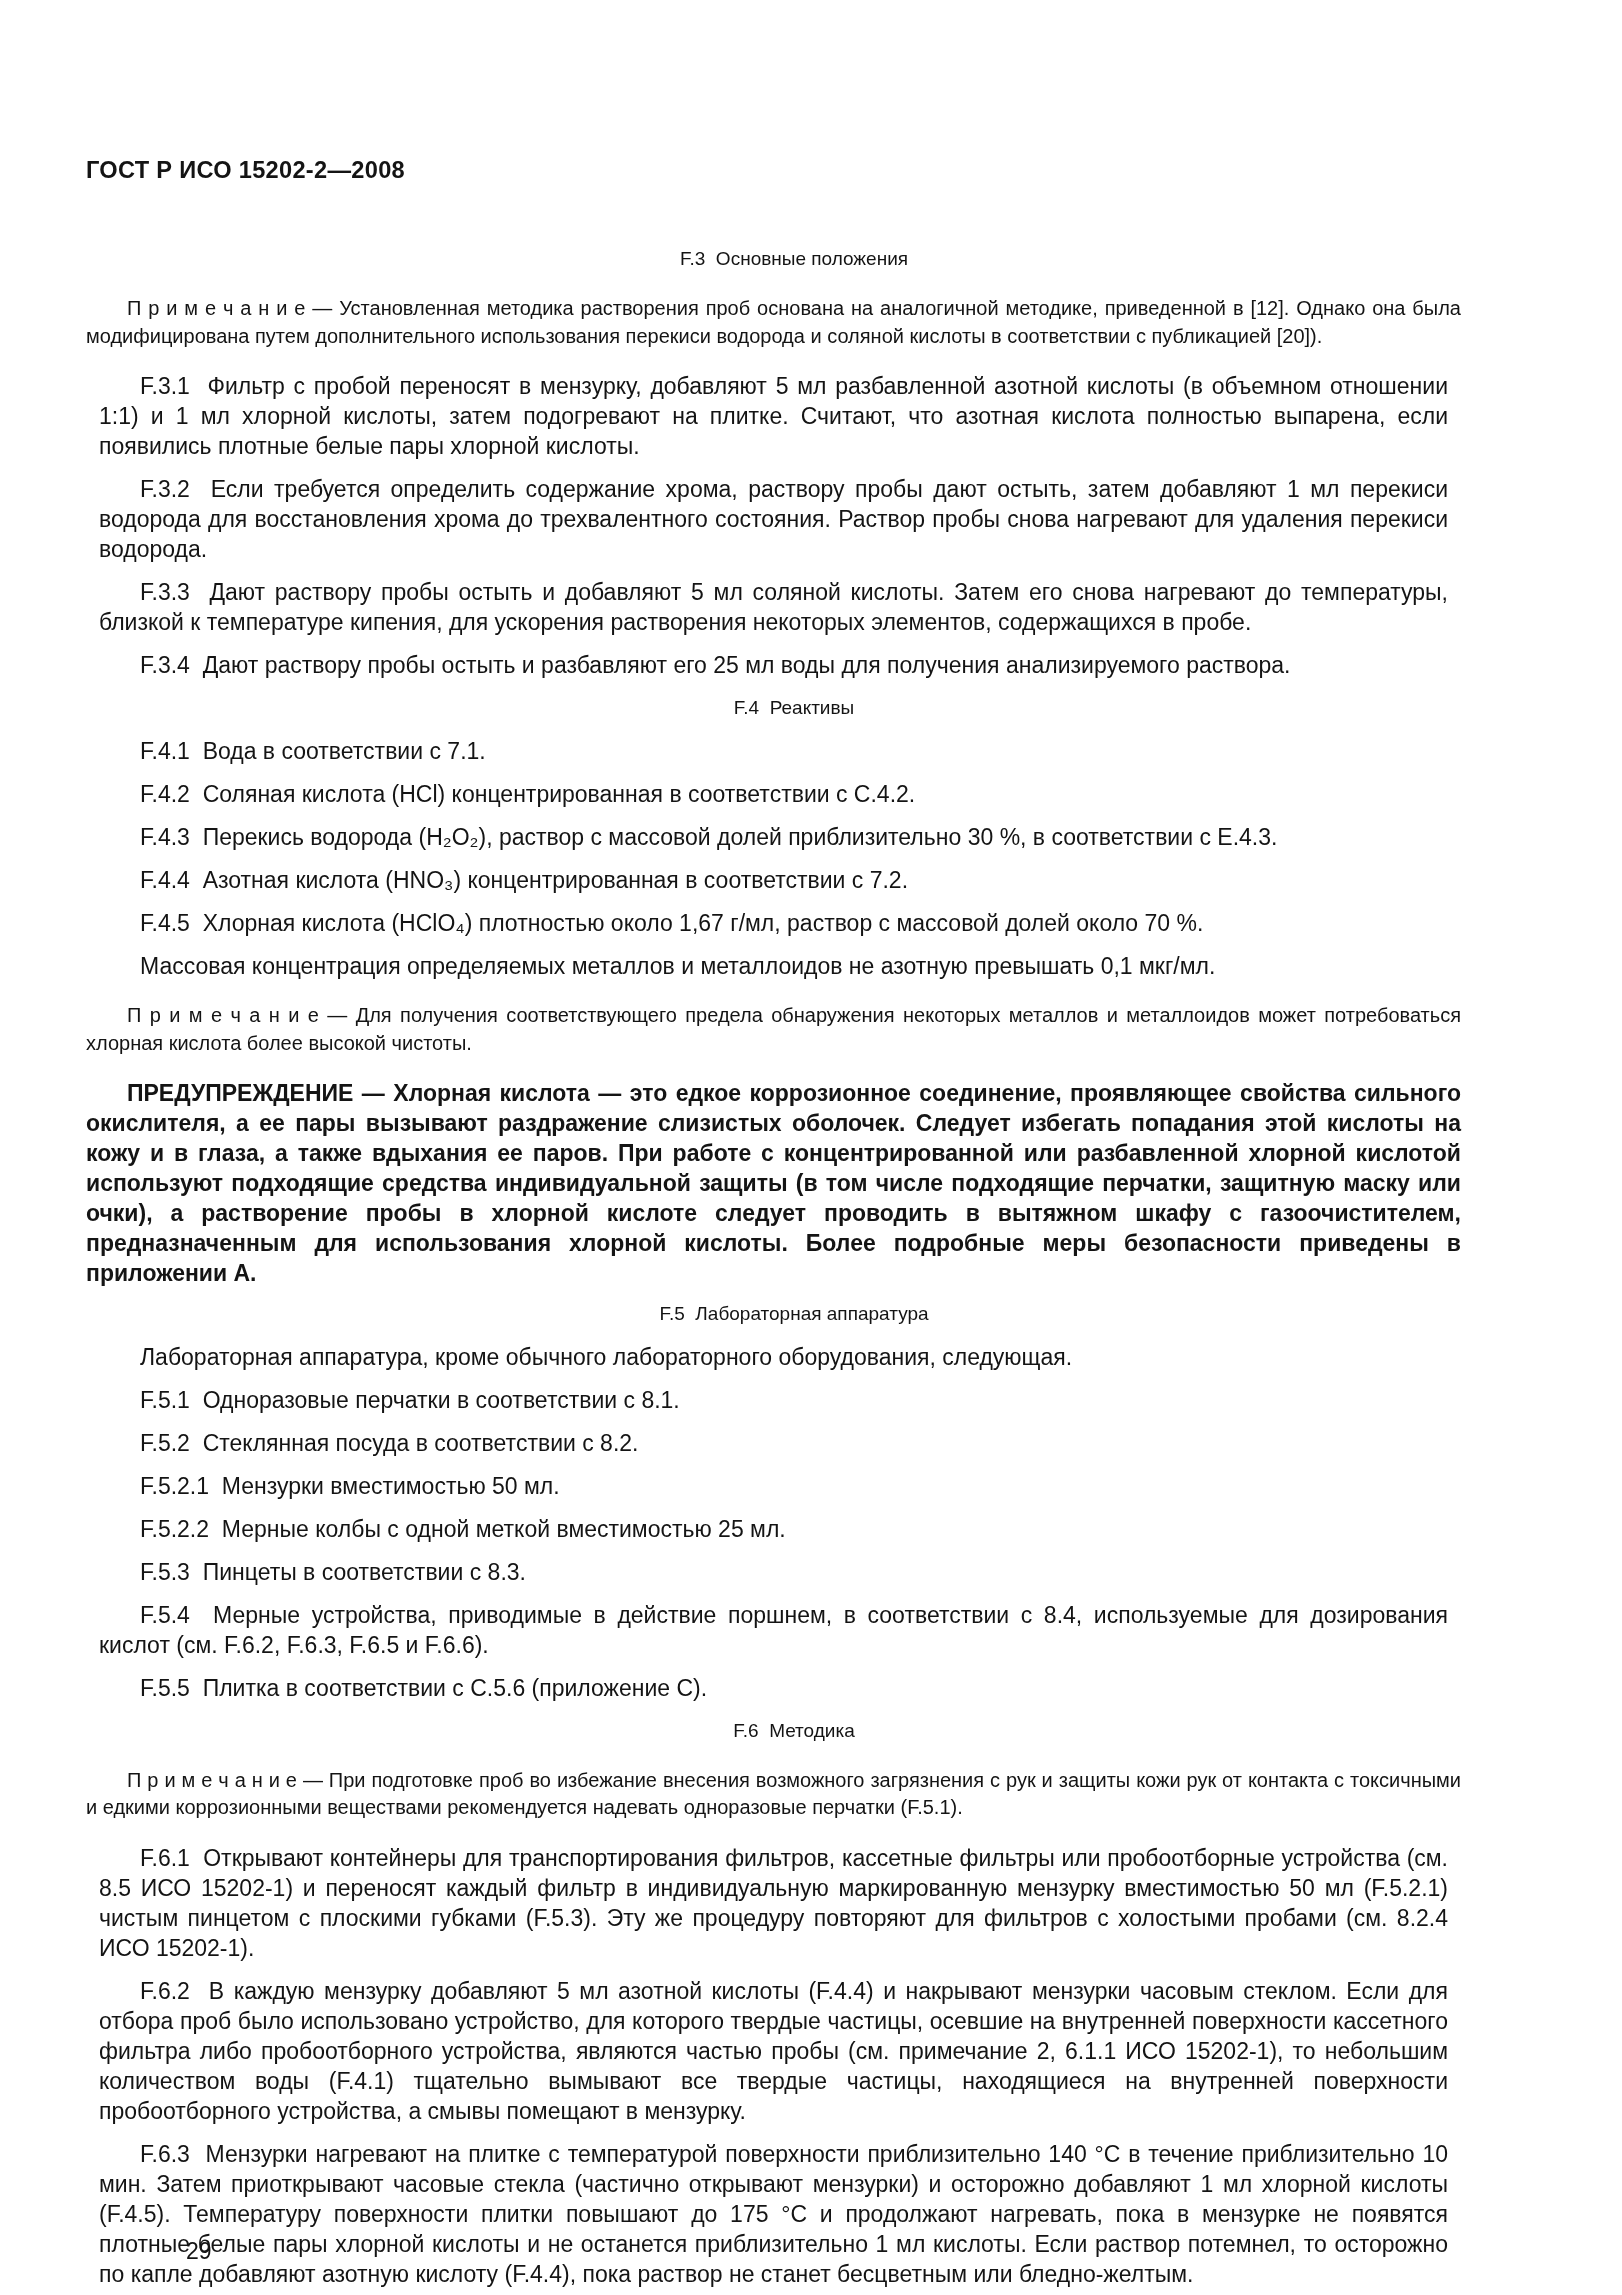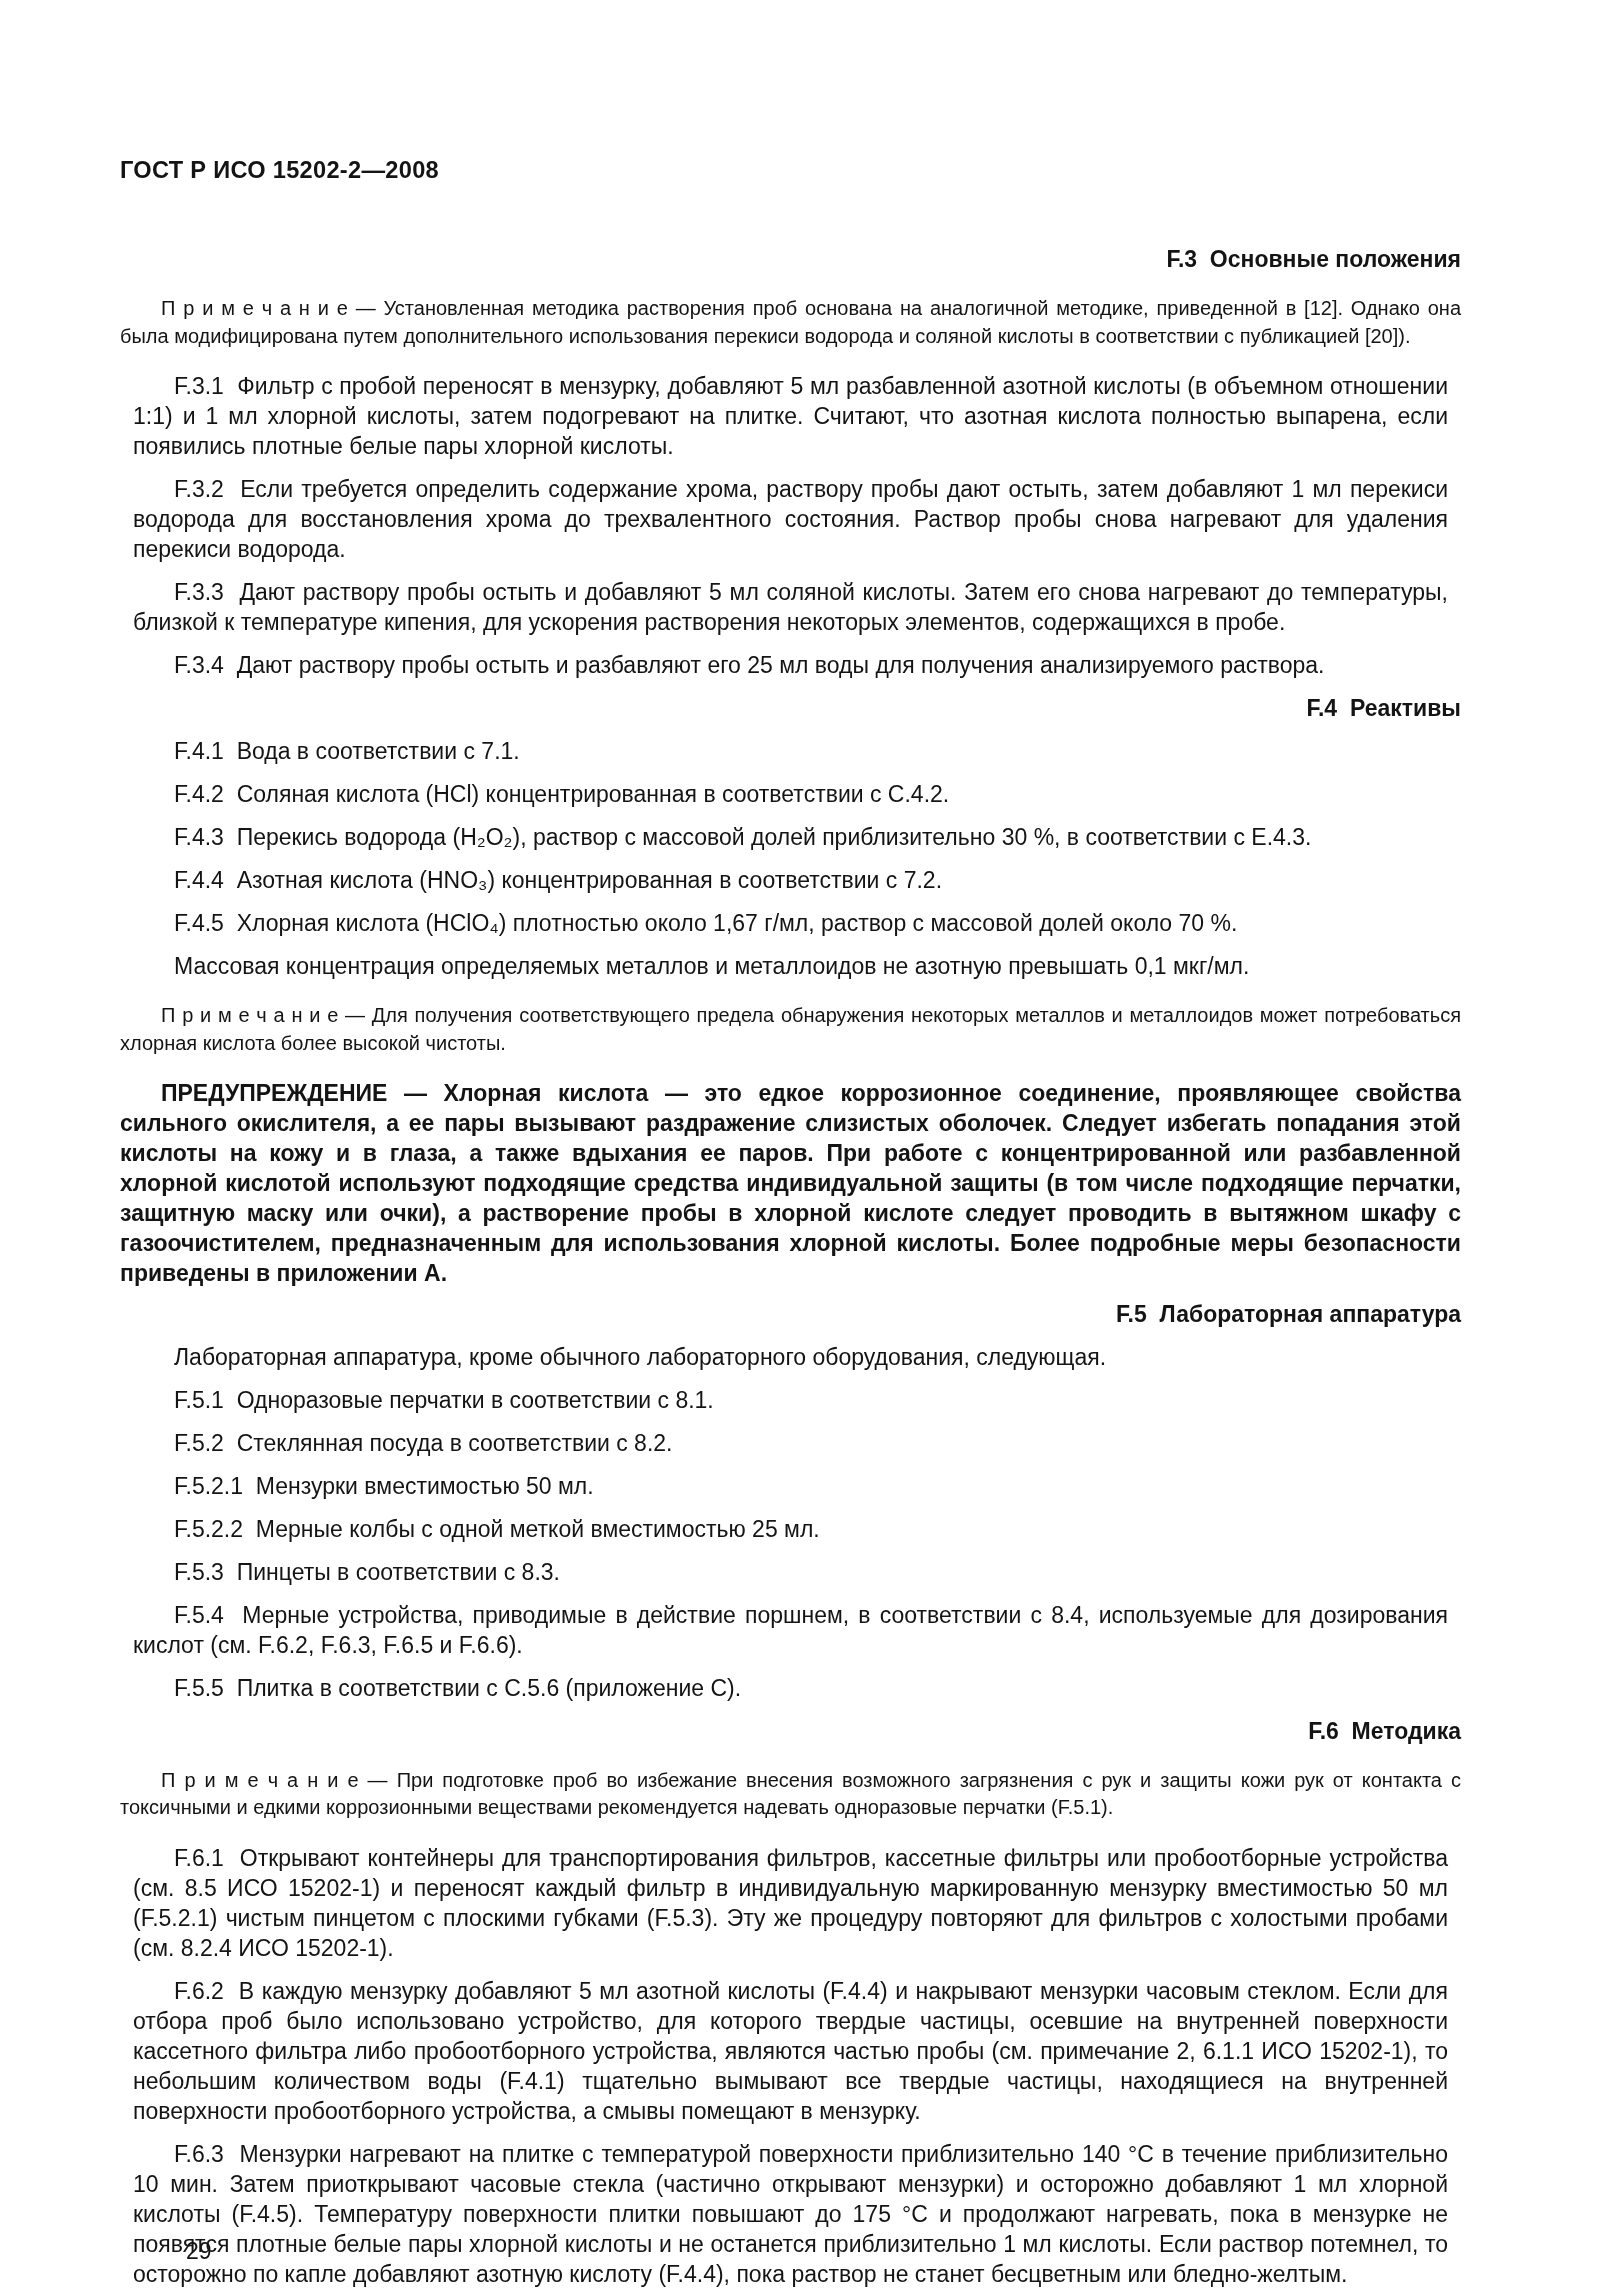--- a/index.html
+++ b/index.html
@@ -11,44 +11,44 @@
     width: 1623px;
     height: 2295px;
     position: relative;
     font-family: "Liberation Sans", "DejaVu Sans", sans-serif;
     color: #141414;
   }
   .page {
     position: absolute;
     inset: 0;
     background: #ffffff;
-    padding: 157px 162px 0 120px;
+    padding: 157px 162px 0 86px;
     box-sizing: border-box;
     overflow: hidden;
   }
   .running-header {
     font-weight: bold;
     font-size: 23.6px;
     letter-spacing: 0.3px;
     margin-bottom: 60px;
   }
   .doc-body {
     font-size: 23px;
     line-height: 30px;
     text-align: justify;
   }
   .para {
     margin: 13px;
     text-indent: 41px;
   }
   .clause-title {
-    font-size: 23px;
+    font-size: 19px;
     line-height: 30px;
-    font-weight: bold;
-    text-align: right;
+    font-weight: normal;
+    text-align: center;
     margin: 10.5px 0 5.2px 41px;
   }
   .note {
     font-size: 20px;
     line-height: 27.5px;
     text-indent: 41px;
     margin: 21px 0;
   }
   .warning {
     font-weight: bold;

